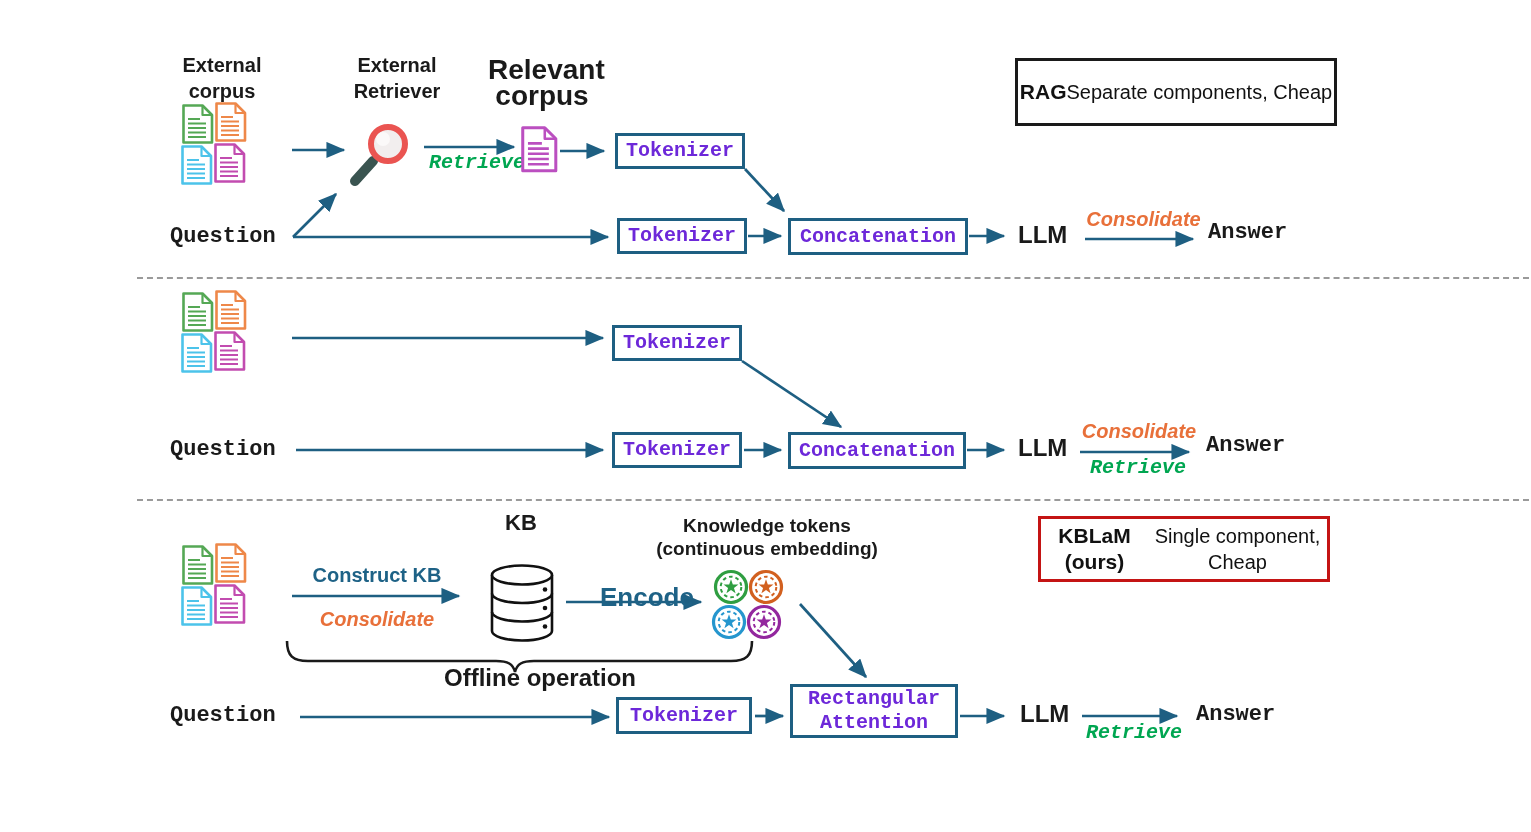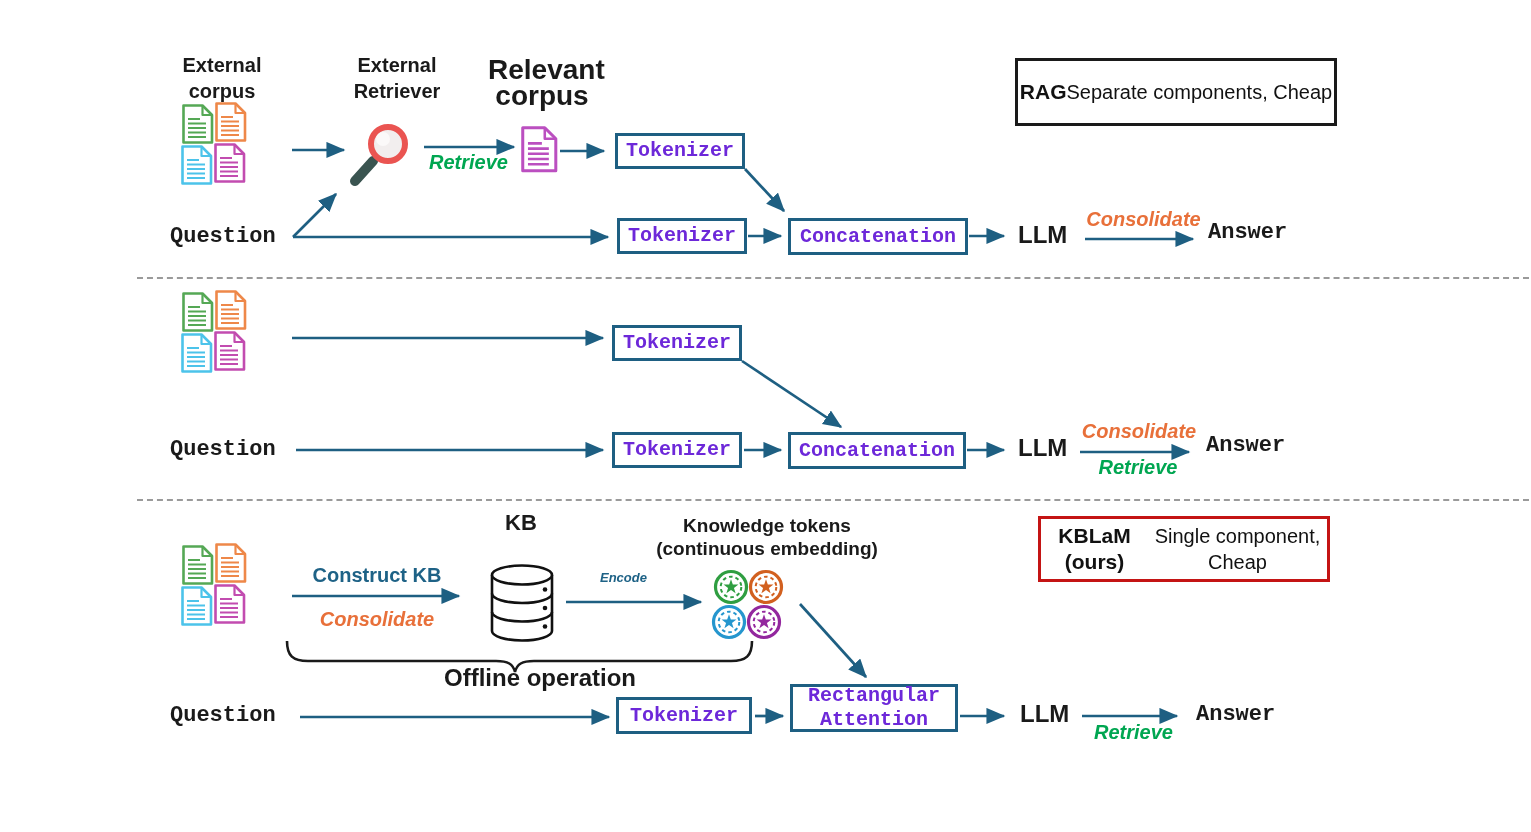--- a/index.html
+++ b/index.html
@@ -23,21 +23,21 @@
     box-sizing:border-box; text-align:center;
   }
   .captionbox {
     position:absolute; border:3px solid #1a1a1a; background:#fff;
     box-sizing:border-box; display:flex; flex-direction:row;
     align-items:center; justify-content:center; text-align:center;
   }
   .captionbox .cap-title { font-weight:bold; font-size:21px; color:#111; line-height:26px; }
   .captionbox .cap-sub   { font-size:20px; color:#111; line-height:26px; }
   .lbl { position:absolute; font-weight:bold; color:#1a1a1a; }
-  .green  { color:#00a651; font-style:italic; }
+  .green  { color:#00a651; font-style:italic;font-family:Liberation Mono, monospace; }
   .orange { color:#e8703a; font-style:italic; }
   .teal   { color:#1e6286; }
   .divider {
     position:absolute; left:137px; width:1392px; height:0;
     border-top:2px dashed #9a9a9a;
   }
   svg { display:block; }
 </style>
 </head>
 <body>
@@ -189,39 +189,39 @@
 
   <svg class="abs" width="68" height="82" viewBox="0 0 68 82" style="left:488px;top:562px;">
     <path d="M4,13 v56 a30,9.5 0 0 0 60,0 v-56" fill="#ffffff" stroke="#111" stroke-width="2.6"></path>
     <ellipse cx="34" cy="13" rx="30" ry="9.5" fill="#ffffff" stroke="#111" stroke-width="2.6"></ellipse>
     <path d="M4,31.5 a30,9.5 0 0 0 60,0 M4,50 a30,9.5 0 0 0 60,0" fill="none" stroke="#111" stroke-width="2.6"></path>
     <circle cx="57" cy="27.5" r="2.3" fill="#111"></circle>
     <circle cx="57" cy="46" r="2.3" fill="#111"></circle>
     <circle cx="57" cy="64.5" r="2.3" fill="#111"></circle>
   </svg>
 
-  <div class="lbl abs teal" style="left:600px;top:570px;font-size:13px;font-style:italic;">Encode</div>
+  <div class="lbl abs teal" style="left:600px;top:582px;font-size:26px;">Encode</div>
 
   <div class="lbl abs preline center" style="left:648px;top:514px;width:238px;font-size:19px;line-height:23px;">Knowledge tokens
 (continuous embedding)</div>
 
   <svg class="abs" width="76" height="76" viewBox="0 0 76 76" style="left:710px;top:567px;">
     <use href="#token" x="21" y="20" style="color:#2f9e41"></use>
     <use href="#token" x="56" y="20" style="color:#d2601f"></use>
     <use href="#token" x="19" y="55" style="color:#2596ce"></use>
     <use href="#token" x="54" y="55" style="color:#93279e"></use>
   </svg>
 
   <div class="lbl abs" style="left:444px;top:664px;font-size:24px;">Offline operation</div>
 
   <div class="lbl abs mono" style="left:170px;top:703px;font-size:22px;">Question</div>
 
   <div class="flowbox" style="left:616px;top:697px;width:136px;height:37px;">Tokenizer</div>
 
-  <div class="flowbox preline" style="left:790px;top:684px;width:168px;height:48px;">Rectangular
+  <div class="flowbox preline" style="left:790px;top:684px;width:168px;height:54px;">Rectangular
 Attention</div>
 
   <div class="lbl abs sansb" style="left:1020px;top:700px;font-size:24px;">LLM</div>
 
   <div class="lbl abs green center" style="left:1086px;top:721px;width:95px;font-size:20px;">Retrieve</div>
 
   <div class="lbl abs mono" style="left:1196px;top:702px;font-size:22px;">Answer</div>
 
   <div class="captionbox" style="left:1038px;top:516px;width:292px;height:66px;border-color:#c41414;border-width:3.5px;">
     <div class="cap-title">KBLaM (ours)</div>

